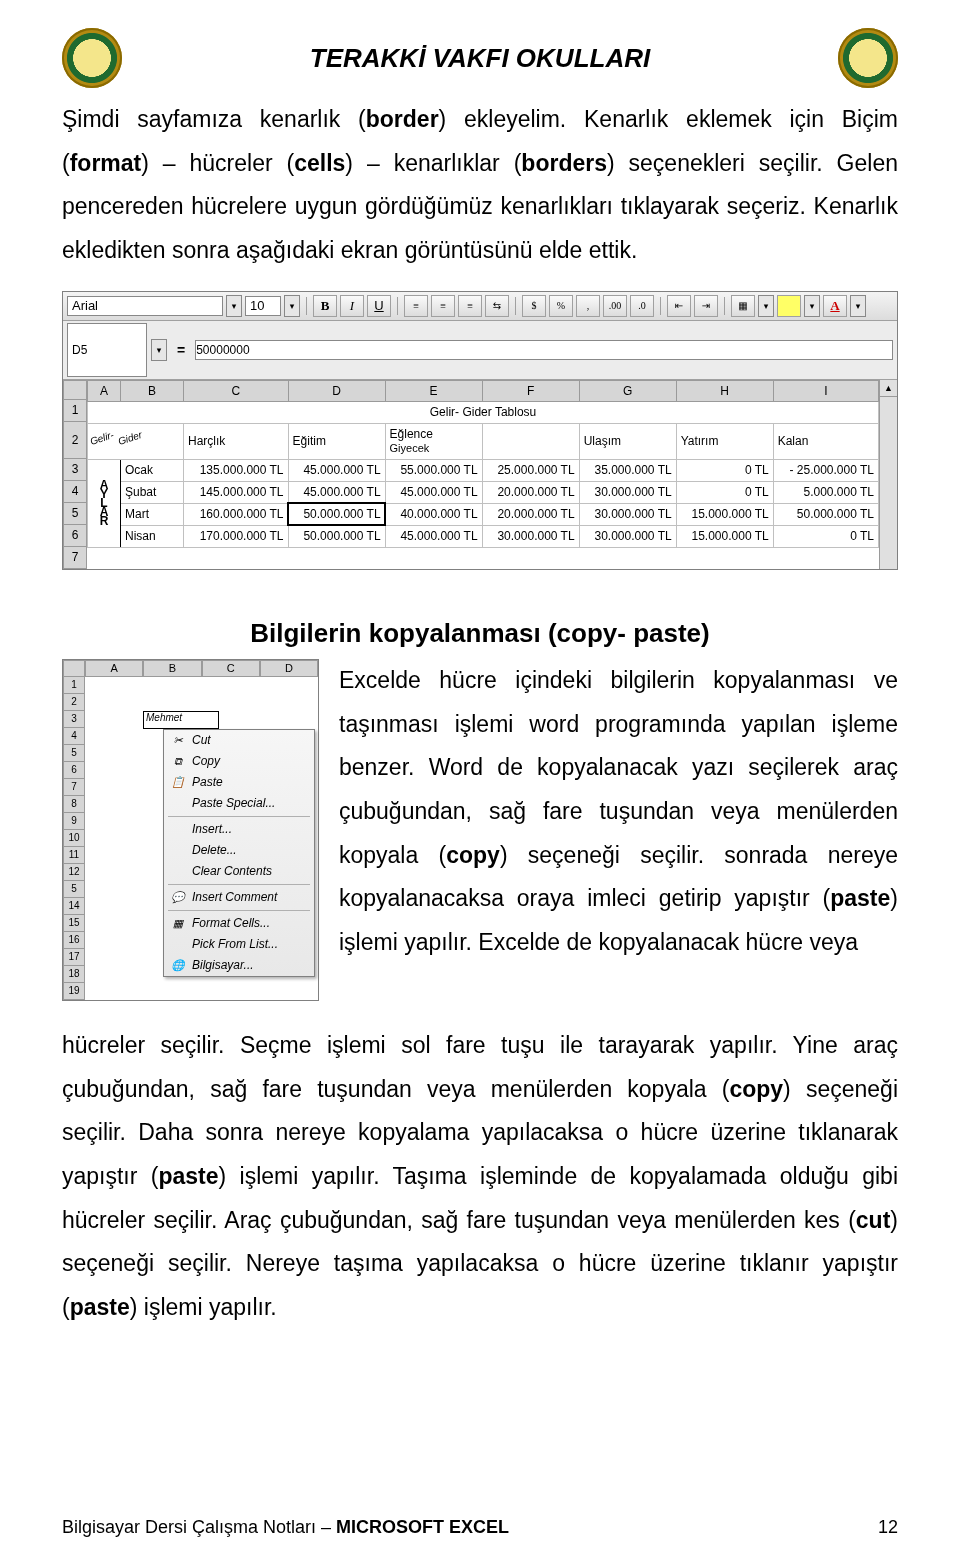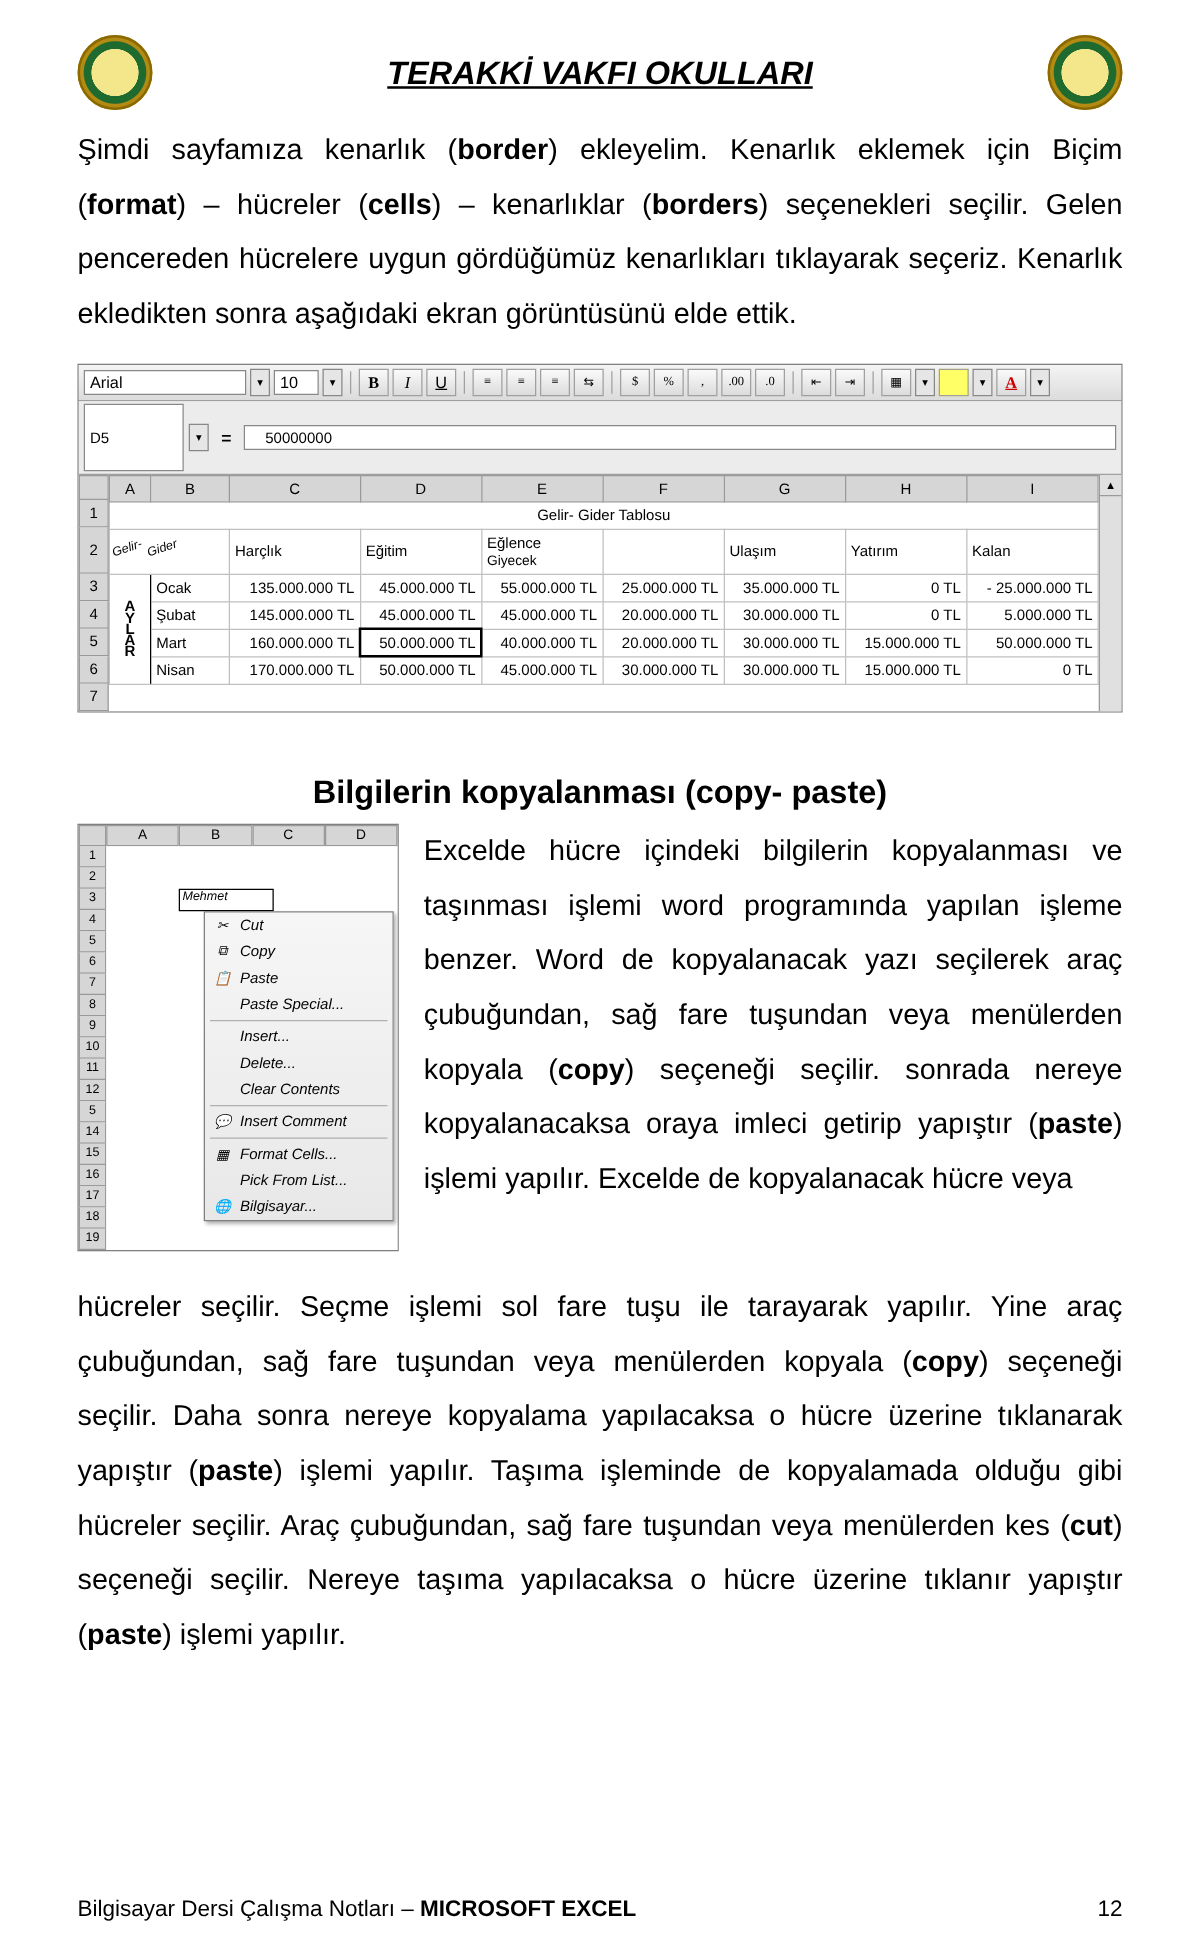--- a/index.html
+++ b/index.html
@@ -15,21 +15,20 @@
     padding: 28px 62px 24px 62px;
     box-sizing: border-box;
     min-height: 1562px;
     position: relative;
   }
   .header-row {
     display: flex;
     align-items: center;
     justify-content: center;
     margin: 0 0 10px 0;
-    text-decoration: underline;
   }
   .logo {
     width: 60px; height: 60px;
     border-radius: 50%;
     background: radial-gradient(circle at 50% 50%, #f4e68b 0 44%, #1f6a2f 45% 58%, #b38a12 60% 100%);
     box-shadow: inset 0 0 0 2px #8a6a00;
     flex: none;
   }
   .page-title {
     font-weight: 700;
@@ -57,21 +56,21 @@
     position: relative;
   }
   .toolbar {
     display: flex;
     align-items: center;
     gap: 3px;
     padding: 3px 4px;
     border-bottom: 1px solid #a0a0a0;
     background: linear-gradient(#f4f4f4,#dcdcdc);
   }
-  .tb-font { width: 130px; height: 20px; border:1px solid #888; background:#fff; font-size:13px; padding:1px 4px; box-sizing:border-box;}
+  .tb-font { width: 156px; height: 20px; border:1px solid #888; background:#fff; font-size:13px; padding:1px 4px; box-sizing:border-box;}
   .tb-dd { width: 14px; height: 20px; border:1px solid #888; background:#e6e6e6; display:inline-flex; align-items:center; justify-content:center; font-size:9px;}
   .tb-size { width: 36px; height: 20px; border:1px solid #888; background:#fff; font-size:13px; padding:1px 4px; box-sizing:border-box;}
   .tb-sep { width:1px; height:18px; background:#a0a0a0; margin: 0 3px;}
   .tb-btn {
     width: 22px; height: 20px;
     border:1px solid #a0a0a0;
     background:linear-gradient(#fafafa,#dcdcdc);
     display:inline-flex; align-items:center; justify-content:center;
     font-size:13px; font-family: "Times New Roman", serif;
   }
@@ -84,21 +83,21 @@
   .tb-btn.fontc{color:#cc0000; text-decoration: underline; font-weight:700;}
   .cellref {
     display:flex; align-items:center;
     padding: 2px 4px;
     border-bottom:1px solid #a0a0a0;
     background:#ececec;
     gap: 4px;
   }
   .namebox { width: 70px; height:18px; border:1px solid #888; background:#fff; font-size:12px; padding:17px 4px;}
   .eq { font-weight:700; padding:0 6px;}
-  .formula { flex:1; height:18px; border:1px solid #888; background:#fff; font-size:12px; padding:0 16px;}
+  .formula { flex:1; height:18px; border:1px solid #888; background:#fff; font-size:12px; padding:0 0;}
   .gridwrap { display:flex; background:#fff;}
   .rowhdrs { display:flex; flex-direction:column; }
   .rowhdrs .corner{ width:22px; height:18px; background:#d6d6d6; border:1px solid #9a9a9a;}
   .rowhdrs .rh{ width:22px; height:21px; background:#d6d6d6; border:1px solid #9a9a9a; border-top:0; font-size:12px; text-align:center; line-height:21px;}
   .colsarea{ flex:1; overflow:hidden;}
   table.sheet { border-collapse: collapse; width:100%;}
   table.sheet th.ch {
     background:#d6d6d6; border:1px solid #9a9a9a; height:18px; font-size:12px; font-weight:400;
   }
   table.sheet td {

